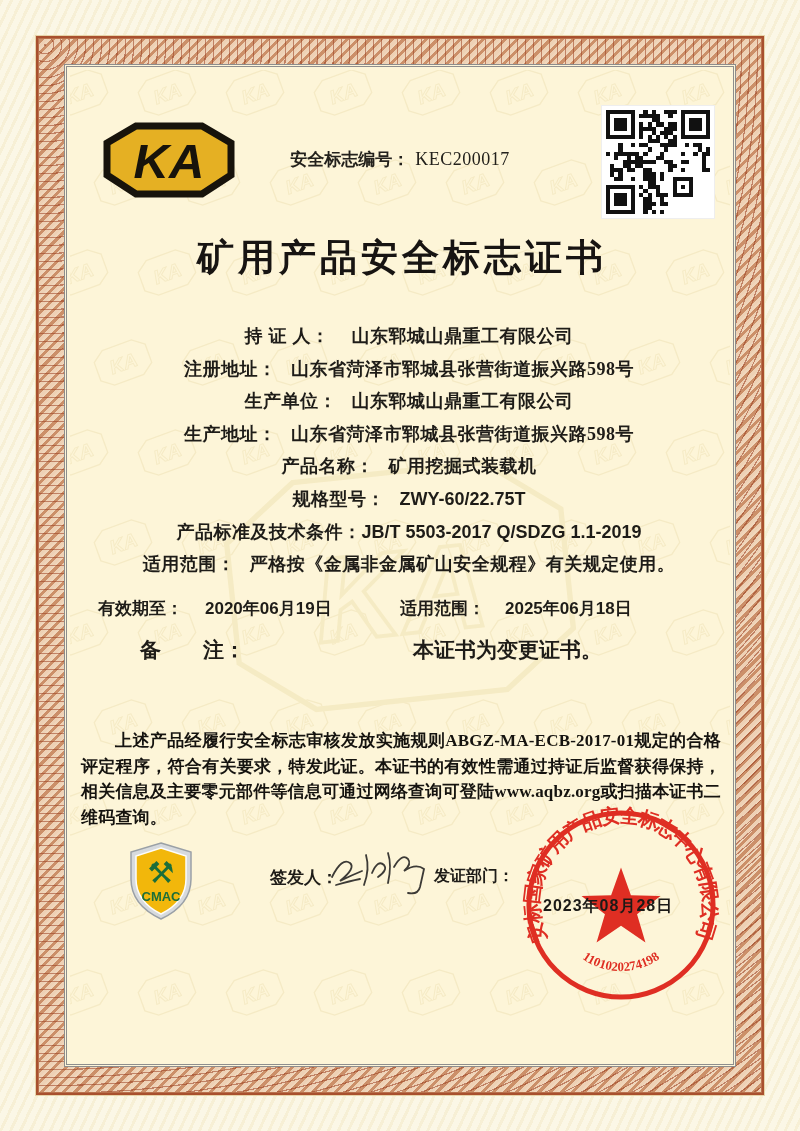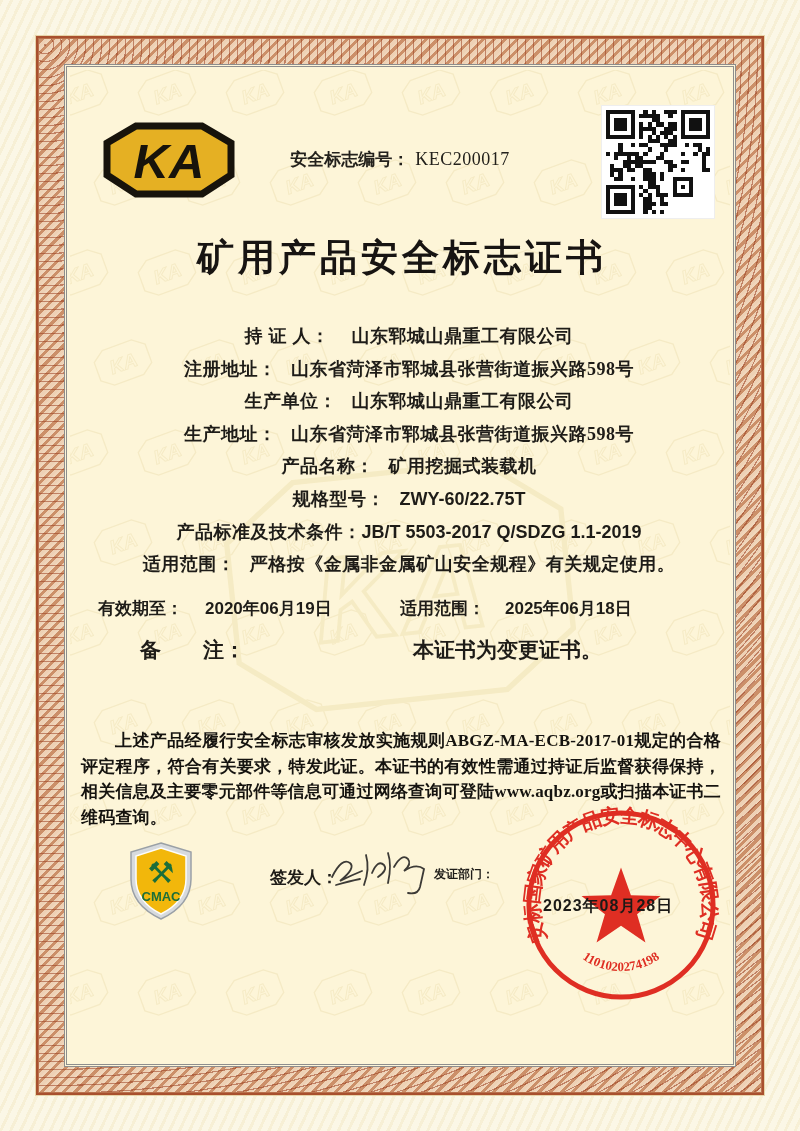--- a/index.html
+++ b/index.html
@@ -41,21 +41,21 @@
   .remark{position:absolute;left:112px;top:636px;width:622px;display:flex;align-items:baseline;font-size:21px;color:#1e1c18;margin-left:28px;}
   .remark .rlabel{font-weight:700;min-width:107px;flex:none;}
   .remark .rvalue{font-weight:700;font-family:"Liberation Serif",serif;flex:1;text-align:right;padding-right:160px;}
 
   .statement{position:absolute;left:81px;top:728px;width:640px;font-size:17px;font-weight:700;
     font-family:"Liberation Serif",serif;color:#15130f;line-height:1.5;text-indent:2em;text-align:justify;letter-spacing:.2px;}
 
   .cmac{position:absolute;left:127px;top:841px;width:68px;height:80px;}
   .sign-row{position:absolute;left:270px;top:866px;font-size:17px;font-weight:700;color:#1e1c18;display:flex;}
   .signer-label{flex:none;}
-  .dept-label{position:absolute;left:434px;top:866px;font-size:12px;font-weight:700;color:#1e1c18;}
+  .dept-label{position:absolute;left:434px;top:866px;font-size:16px;font-weight:700;color:#1e1c18;}
   .signature{position:absolute;left:326px;top:843px;width:110px;height:56px;}
 
   .seal{position:absolute;left:522px;top:806px;width:198px;height:198px;opacity:.93;}
   .seal-date{position:absolute;left:543px;top:896px;font-size:16px;font-weight:700;color:#1c1a17;letter-spacing:1px;}
 </style>
 </head>
 <body>
 
 <div class="page">
   <div class="band"></div>

